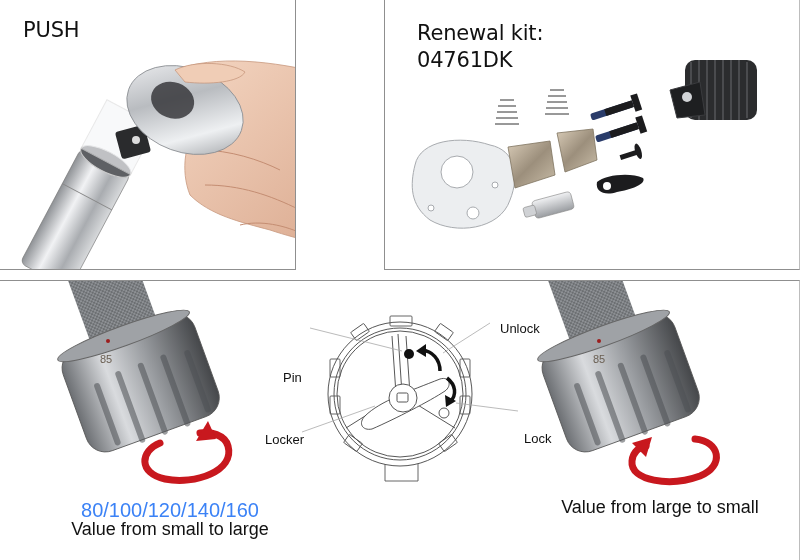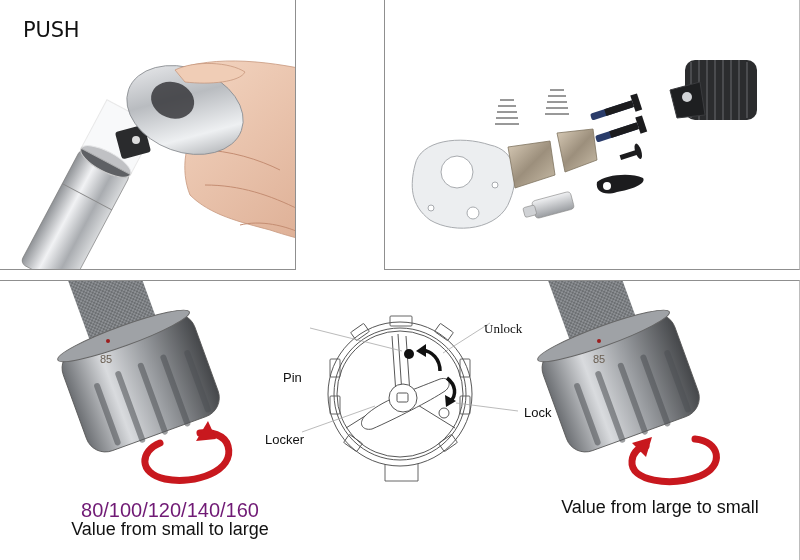--- a/index.html
+++ b/index.html
@@ -8,21 +8,21 @@
   .panel { position: absolute; background: #fff; border: 1px solid #8f8f8f; overflow: hidden; }
   #panel-push { left: 0; top: 0; width: 296px; height: 270px; border-left: none; border-top: none; }
   #panel-kit { left: 384px; top: 0; width: 416px; height: 270px; border-top: none; border-right: 1px solid #bdbdbd; }
   #panel-adjust { left: 0; top: 280px; width: 800px; height: 280px; border-left: none; border-bottom: none; border-right: 1px solid #bdbdbd; }
   .title { position: absolute; font-family: "DejaVu Sans", sans-serif; font-size: 21px; color: #111; line-height: 27px; letter-spacing: -0.2px; }
   #push-title { left: 23px; top: 17px; }
   #kit-title { left: 32px; top: 20px; }
   .art { position: absolute; left: 0; top: 0; }
   .label { position: absolute; font-size: 13px; color: #111; }
   .range-block { position: absolute; text-align: center; width: 260px; }
-  .range-values { font-size: 20px; color: #701a75; line-height: 22px; }
+  .range-values { font-size: 20px; color: #3b82f6; line-height: 22px; }
   .range-caption { font-size: 18px; color: #111; line-height: 17px; }
   #range-left { left: 40px; top: 499px; }
   #range-right { left: 530px; top: 499px; }
 </style>
 </head>
 <body>
 
 <div class="panel" id="panel-push">
   <svg class="art" width="370" height="270" viewBox="0 0 370 270">
     <defs>
@@ -65,20 +65,24 @@
     </g>
 
     <path d="M175,70 C195,60 230,62 245,72 C240,82 210,85 185,82 Z" fill="#f0cdb6" stroke="#c8987e" stroke-width="0.8"></path>
 
     <path d="M330,210 L370,190 L370,260 L340,268 Z" fill="#d6d8db"></path>
   </svg>
   <div class="title" id="push-title">PUSH</div>
 </div>
 
 <div class="panel" id="panel-kit">
+  <div class="title" id="kit-title">
+    <div>Renewal kit:</div>
+    <div>04761DK</div>
+  </div>
   <svg class="art" width="416" height="270" viewBox="0 0 416 270">
     <defs>
       <linearGradient id="bronze" x1="0" y1="0" x2="1" y2="1">
         <stop offset="0" stop-color="#d8cbb7"></stop>
         <stop offset="0.5" stop-color="#9c8f7c"></stop>
         <stop offset="1" stop-color="#c9bda8"></stop>
       </linearGradient>
       <linearGradient id="silverpin" x1="0" y1="0" x2="0" y2="1">
         <stop offset="0" stop-color="#f0f1f3"></stop>
         <stop offset="1" stop-color="#9a9da1"></stop>
@@ -219,22 +223,22 @@
 
     <g stroke="#aaa" stroke-width="0.8" fill="none">
       <line x1="310" y1="47" x2="402" y2="70"></line>
       <line x1="490" y1="42" x2="443" y2="72"></line>
       <line x1="518" y1="130" x2="456" y2="122"></line>
       <line x1="302" y1="151" x2="375" y2="125"></line>
     </g>
   </svg>
 
   <div class="label" style="left:283px; top:49px;margin-top:40px;">Pin</div>
-  <div class="label" style="left:484px; top:40px;font-family:Liberation Serif, serif;">Unlock</div>
-  <div class="label" style="left:524px; top:124px;">Lock</div>
+  <div class="label" style="left:500px; top:40px;">Unlock</div>
+  <div class="label" style="left:524px; top:150px;">Lock</div>
   <div class="label" style="left:253px; top:151px;margin-left:12px;">Locker</div>
 </div>
 
 <div class="range-block" id="range-left">
   <div class="range-values">80/100/120/140/160</div>
   <div class="range-caption">Value from small to large</div>
 </div>
 <div class="range-block" id="range-right">
   <div class="range-caption">Value from large to small</div>
 </div>

